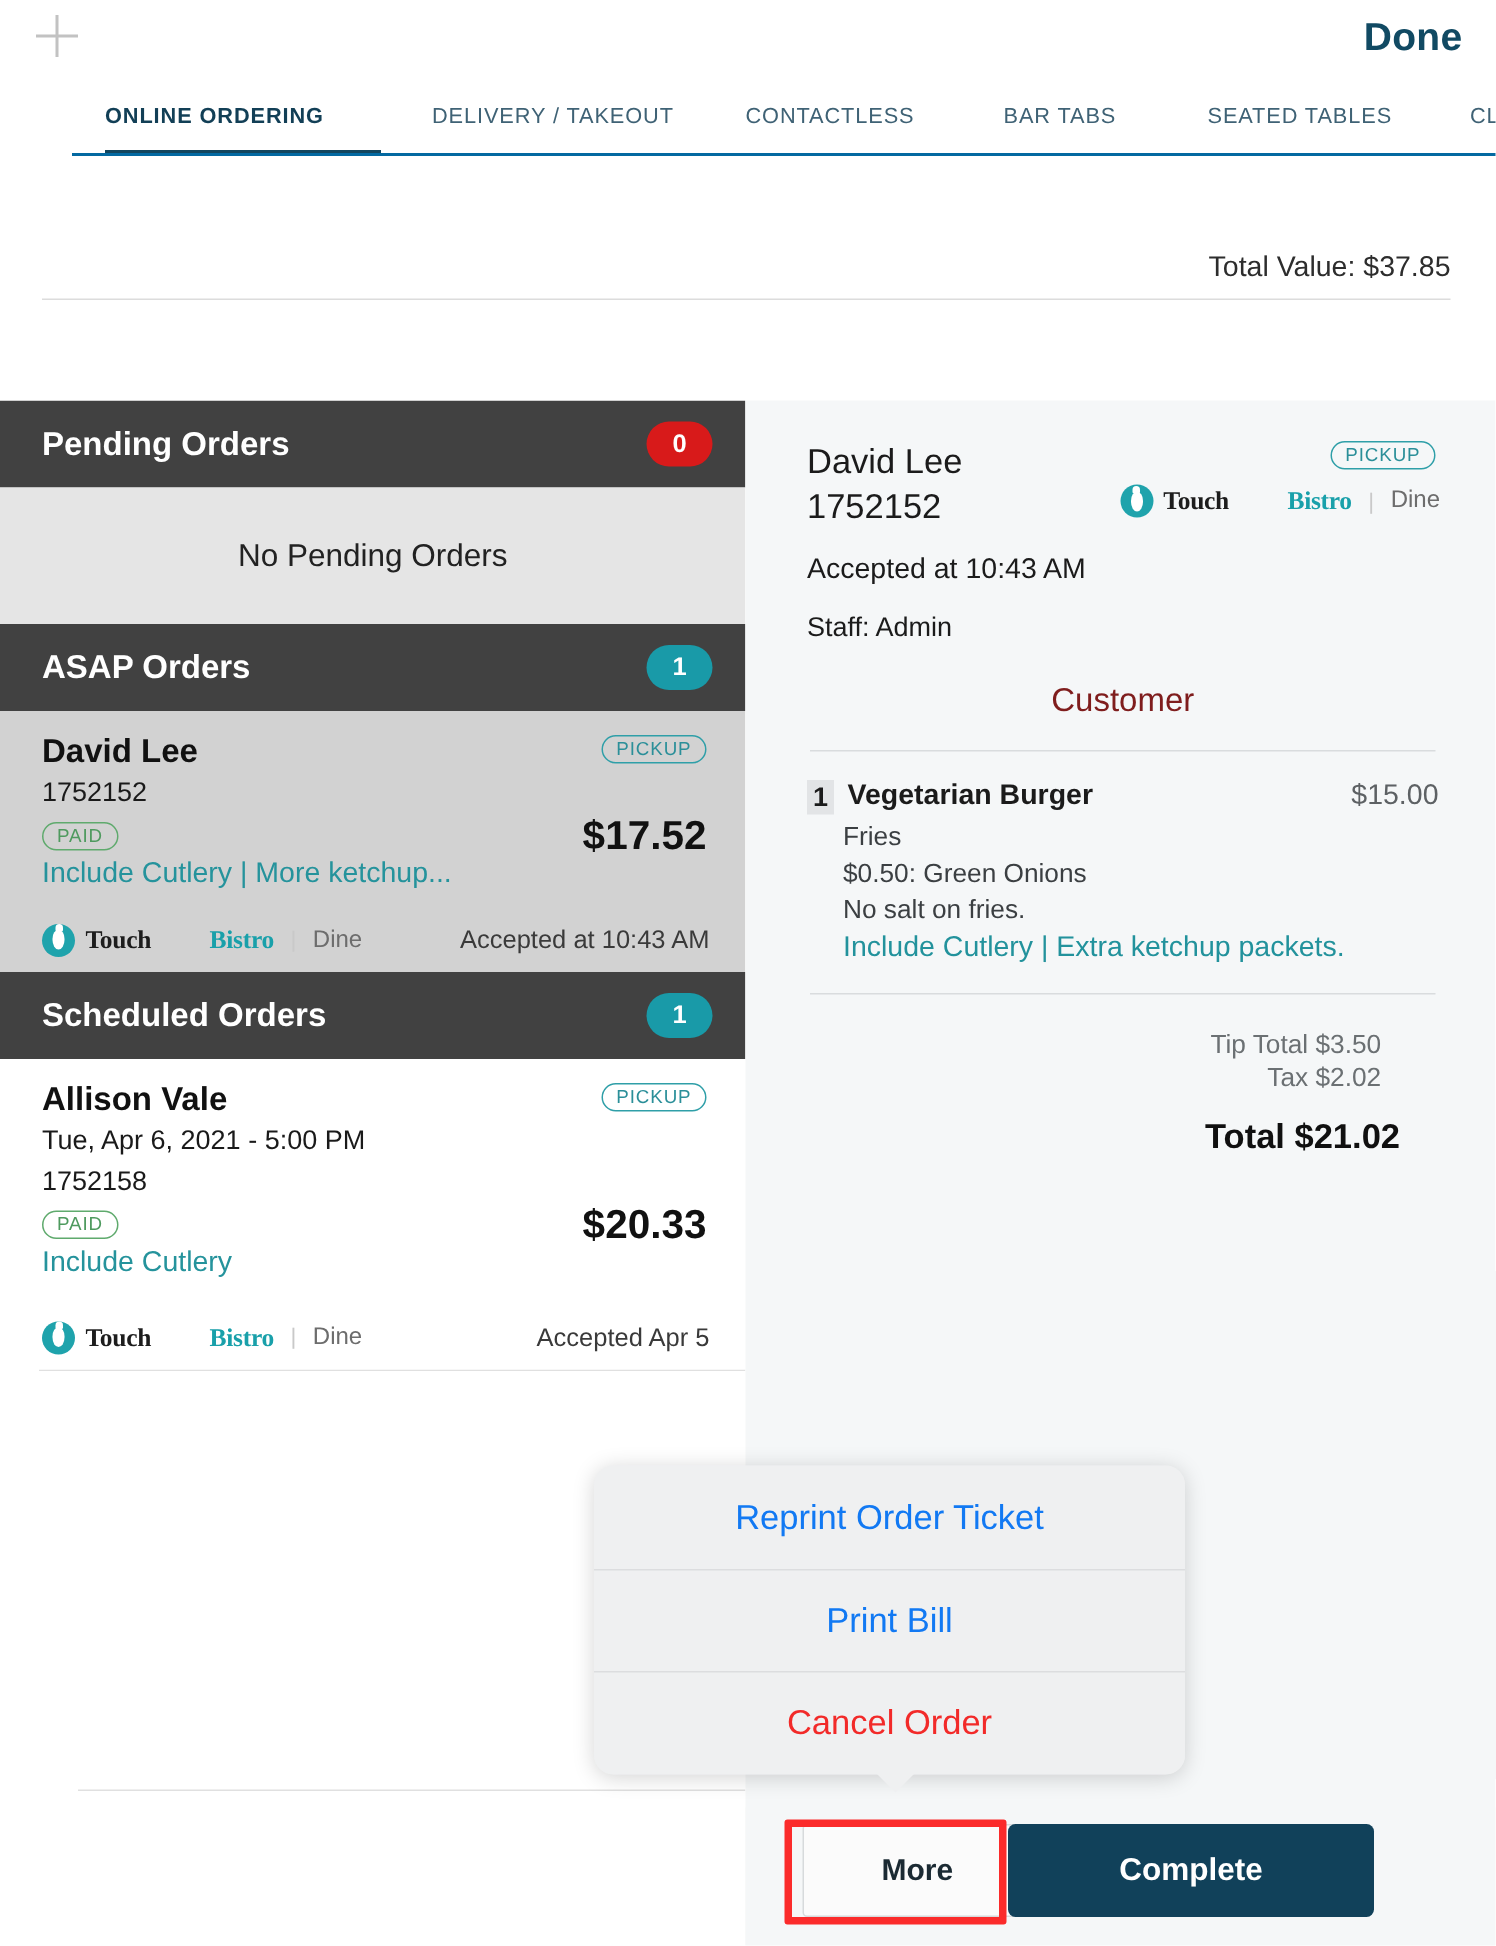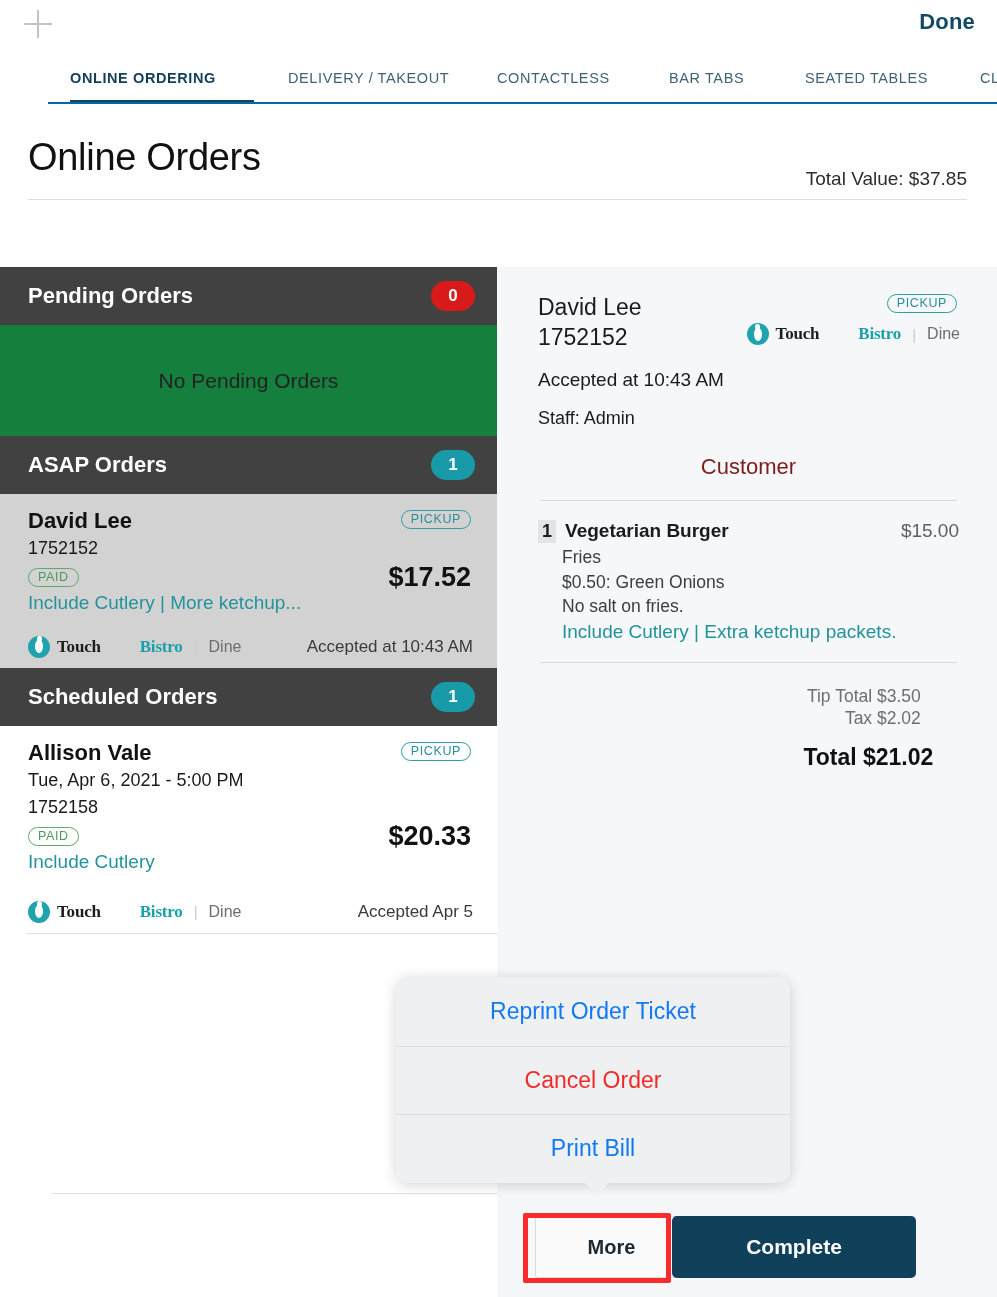--- a/index.html
+++ b/index.html
@@ -14,21 +14,21 @@
   
   .topbar { position:absolute; left:0; top:0; width:997px; height:50px; background:#ffffff; }
   .plus-icon { position:absolute; left:24px; top:10px; width:28px; height:28px; }
   .plus-icon:before, .plus-icon:after {
     content:""; position:absolute; background:#c2c2c2;
   }
   .plus-icon:before { left:13px; top:0; width:2px; height:28px; }
   .plus-icon:after  { top:13px; left:0; height:2px; width:28px; }
   .done-btn {
     position:absolute; right:22px; top:9px;
-    font-size:22px; font-weight:bold; color:#114a63; letter-spacing:.2px;
+    font-size:26px; font-weight:bold; color:#114a63; letter-spacing:.2px;
     background:none; border:none; cursor:pointer;
     font-family:"Liberation Sans", sans-serif;
   }
 
   
   .tabbar {
     position:absolute; left:0; top:50px; width:997px; height:54px;
     background:#ffffff; border-bottom:2px solid #0369a1;
     overflow:hidden;
     margin-left:48px;
@@ -69,22 +69,22 @@
   .sec-title { color:#ffffff; font-size:22px; font-weight:bold; }
   .badge {
     min-width:44px; height:30px; border-radius:15px;
     display:flex; align-items:center; justify-content:center;
     color:#fff; font-size:17px; font-weight:bold; padding:0 12px;
   }
   .badge.red { background:#d81a1a; }
   .badge.teal { background:#199aa8; }
 
   .empty-msg {
-    height:111px; display:flex; align-items:center; justify-content:center;
-    font-size:21px; color:#222; background:#15803d;text-align:center;
+    height:91px; display:flex; align-items:center; justify-content:center;
+    font-size:21px; color:#222; background:#e5e5e5;text-align:center;
   }
 
   .order-card { position:relative; padding:14px 24px 10px 28px; }
   .order-card.selected { background:#d2d2d2; }
   .order-card.plain { background:#ffffff; }
   .oc-name { font-size:22px; font-weight:bold; color:#111; line-height:1.22; }
   .oc-sched { font-size:18px; color:#1a1a1a; line-height:1.5; }
   .oc-num { font-size:18px; color:#1a1a1a; line-height:1.5; }
   .pill {
     display:inline-block; border-radius:11px; padding:1px 9px 2px;
@@ -208,21 +208,20 @@
       <button class="tab" style="left:240px;">DELIVERY / TAKEOUT</button>
       <button class="tab" style="left:449px;">CONTACTLESS</button>
       <button class="tab" style="left:621px;">BAR TABS</button>
       <button class="tab" style="left:757px;">SEATED TABLES</button>
       <button class="tab" style="left:932px;">CLOSED</button>
       <div class="tab-underline"></div>
     </div>
   </div>
 
   <div class="pagehead">
-    <h1 class="page-title">Online Orders</h1>
     <div class="total-value">Total Value: $37.85</div>
     <div class="head-rule"></div>
   </div>
 
   <div class="left-panel">
 
     <div class="sec-header">
       <span class="sec-title">Pending Orders</span>
       <span class="badge red">0</span>
     </div>
@@ -331,22 +330,22 @@
         <div class="tot-row grand">
           <span class="lbl">Total</span>
           <span class="val">$21.02</span>
         </div>
       </div>
     </div>
   </div>
 
   <div class="popover">
     <div class="pop-item">Reprint Order Ticket</div>
+    <div class="pop-item">Print Bill</div>
     <div class="pop-item danger">Cancel Order</div>
-    <div class="pop-item">Print Bill</div>
   </div>
   <div class="pop-arrow"></div>
 
   <div class="bottombar">
     <button class="btn-more">More</button>
     <button class="btn-complete">Complete</button>
   </div>
   <div class="more-highlight"></div>
 
 </div>

